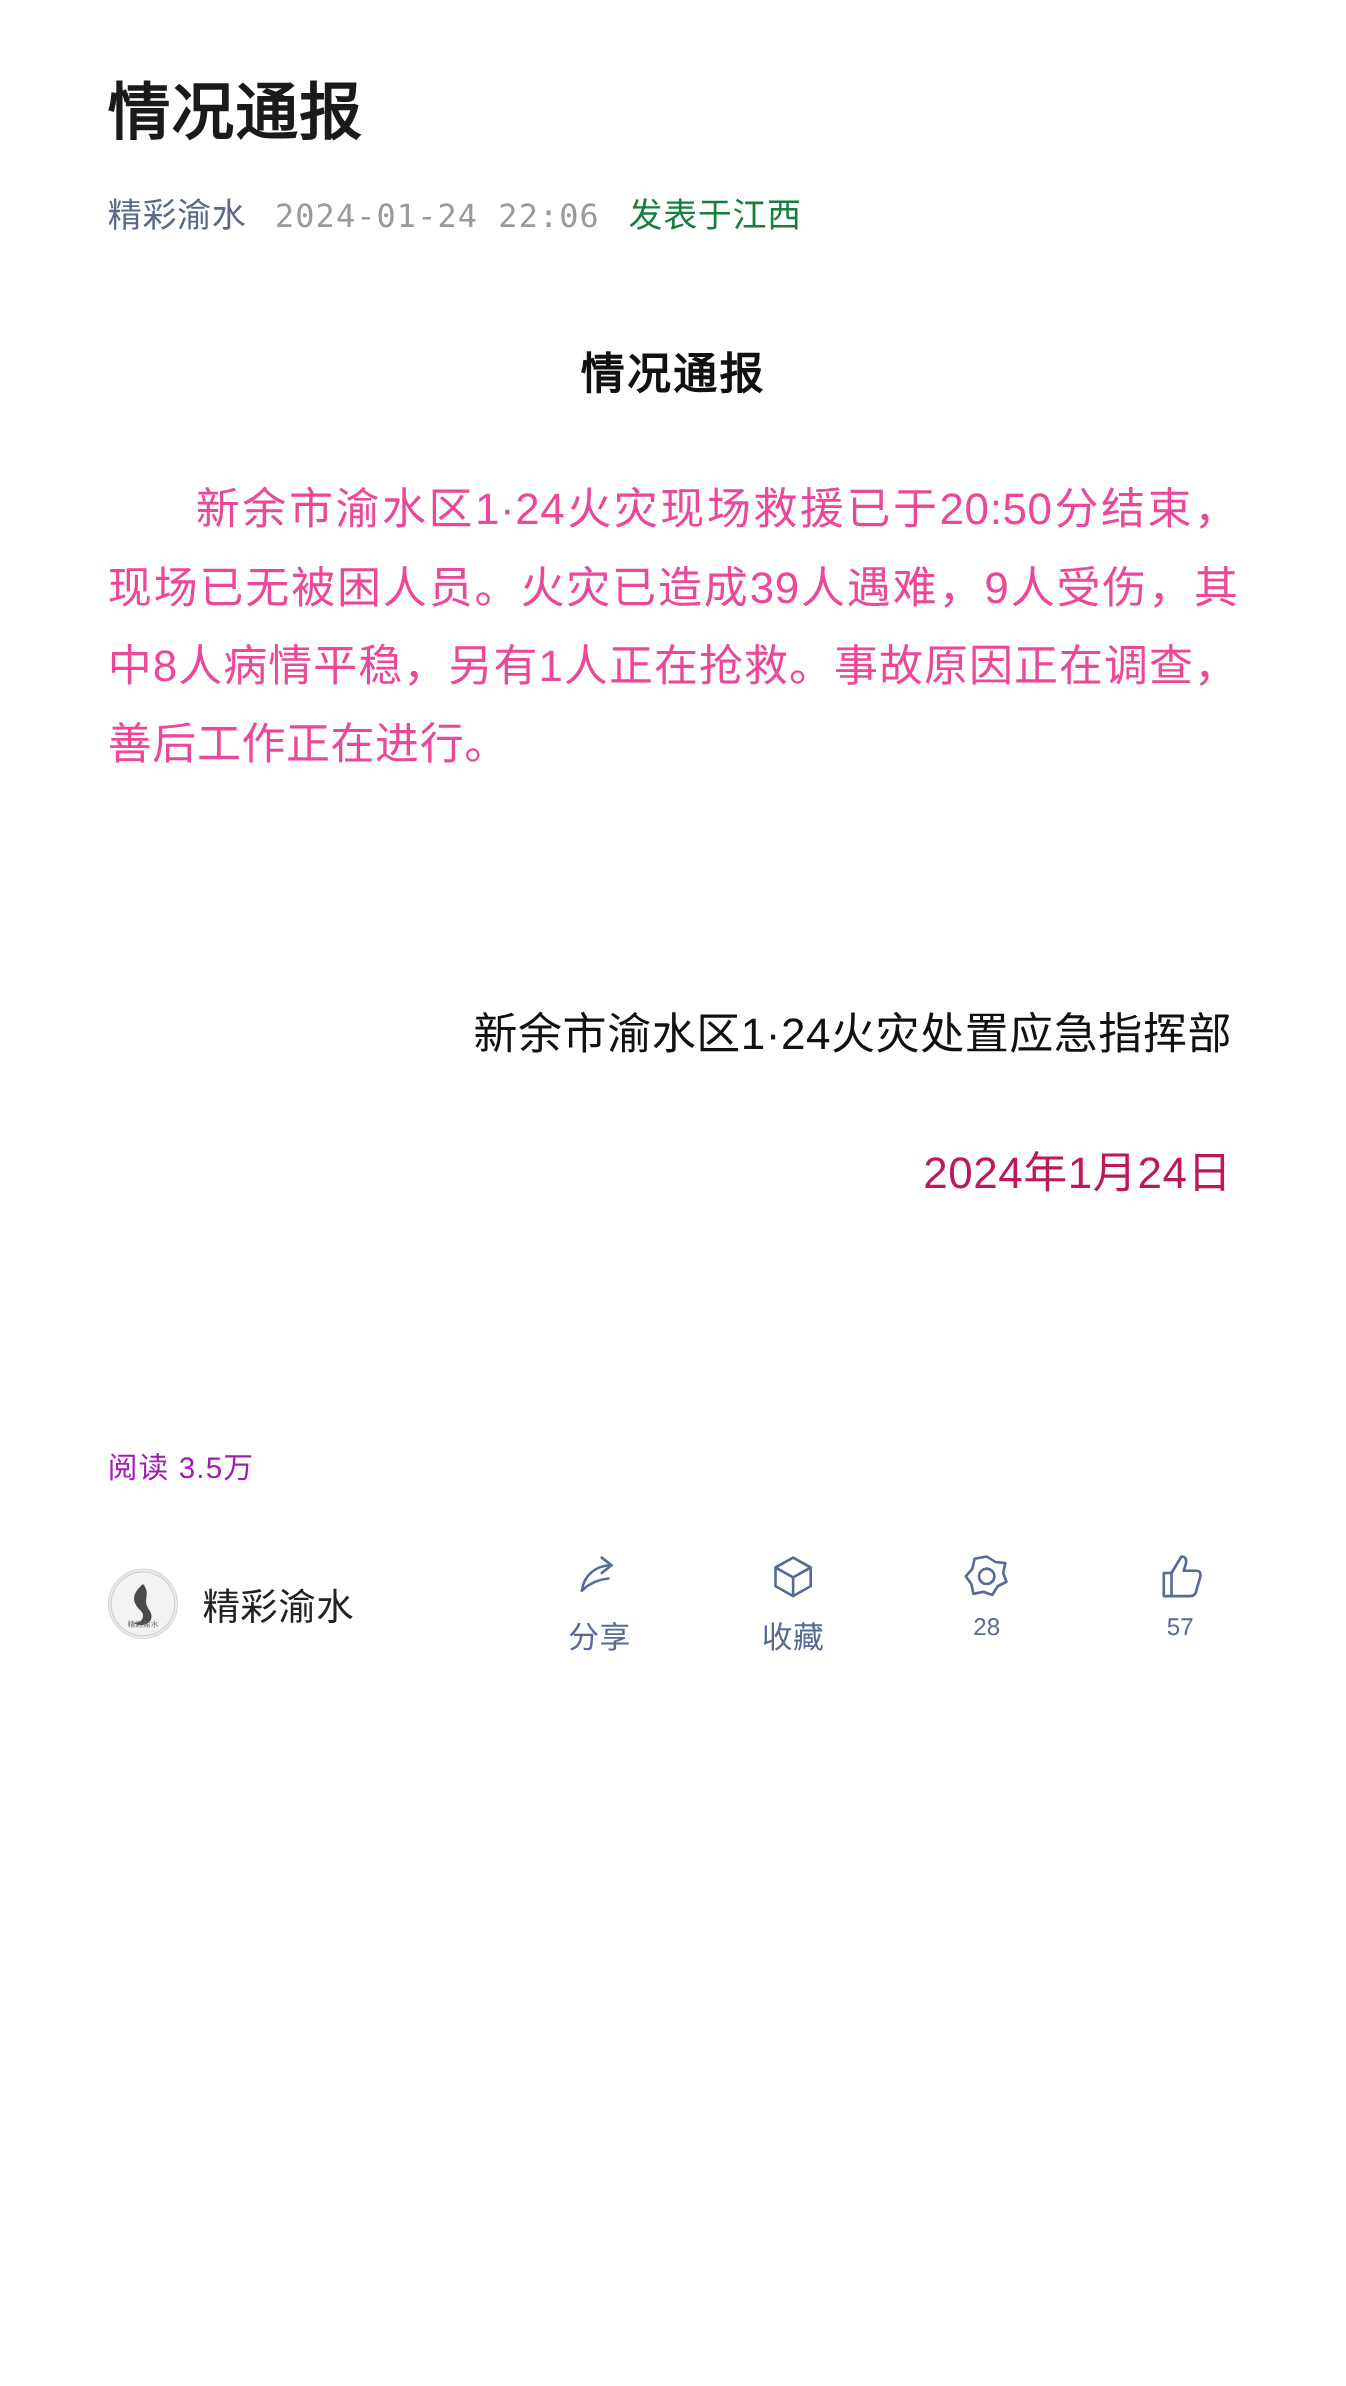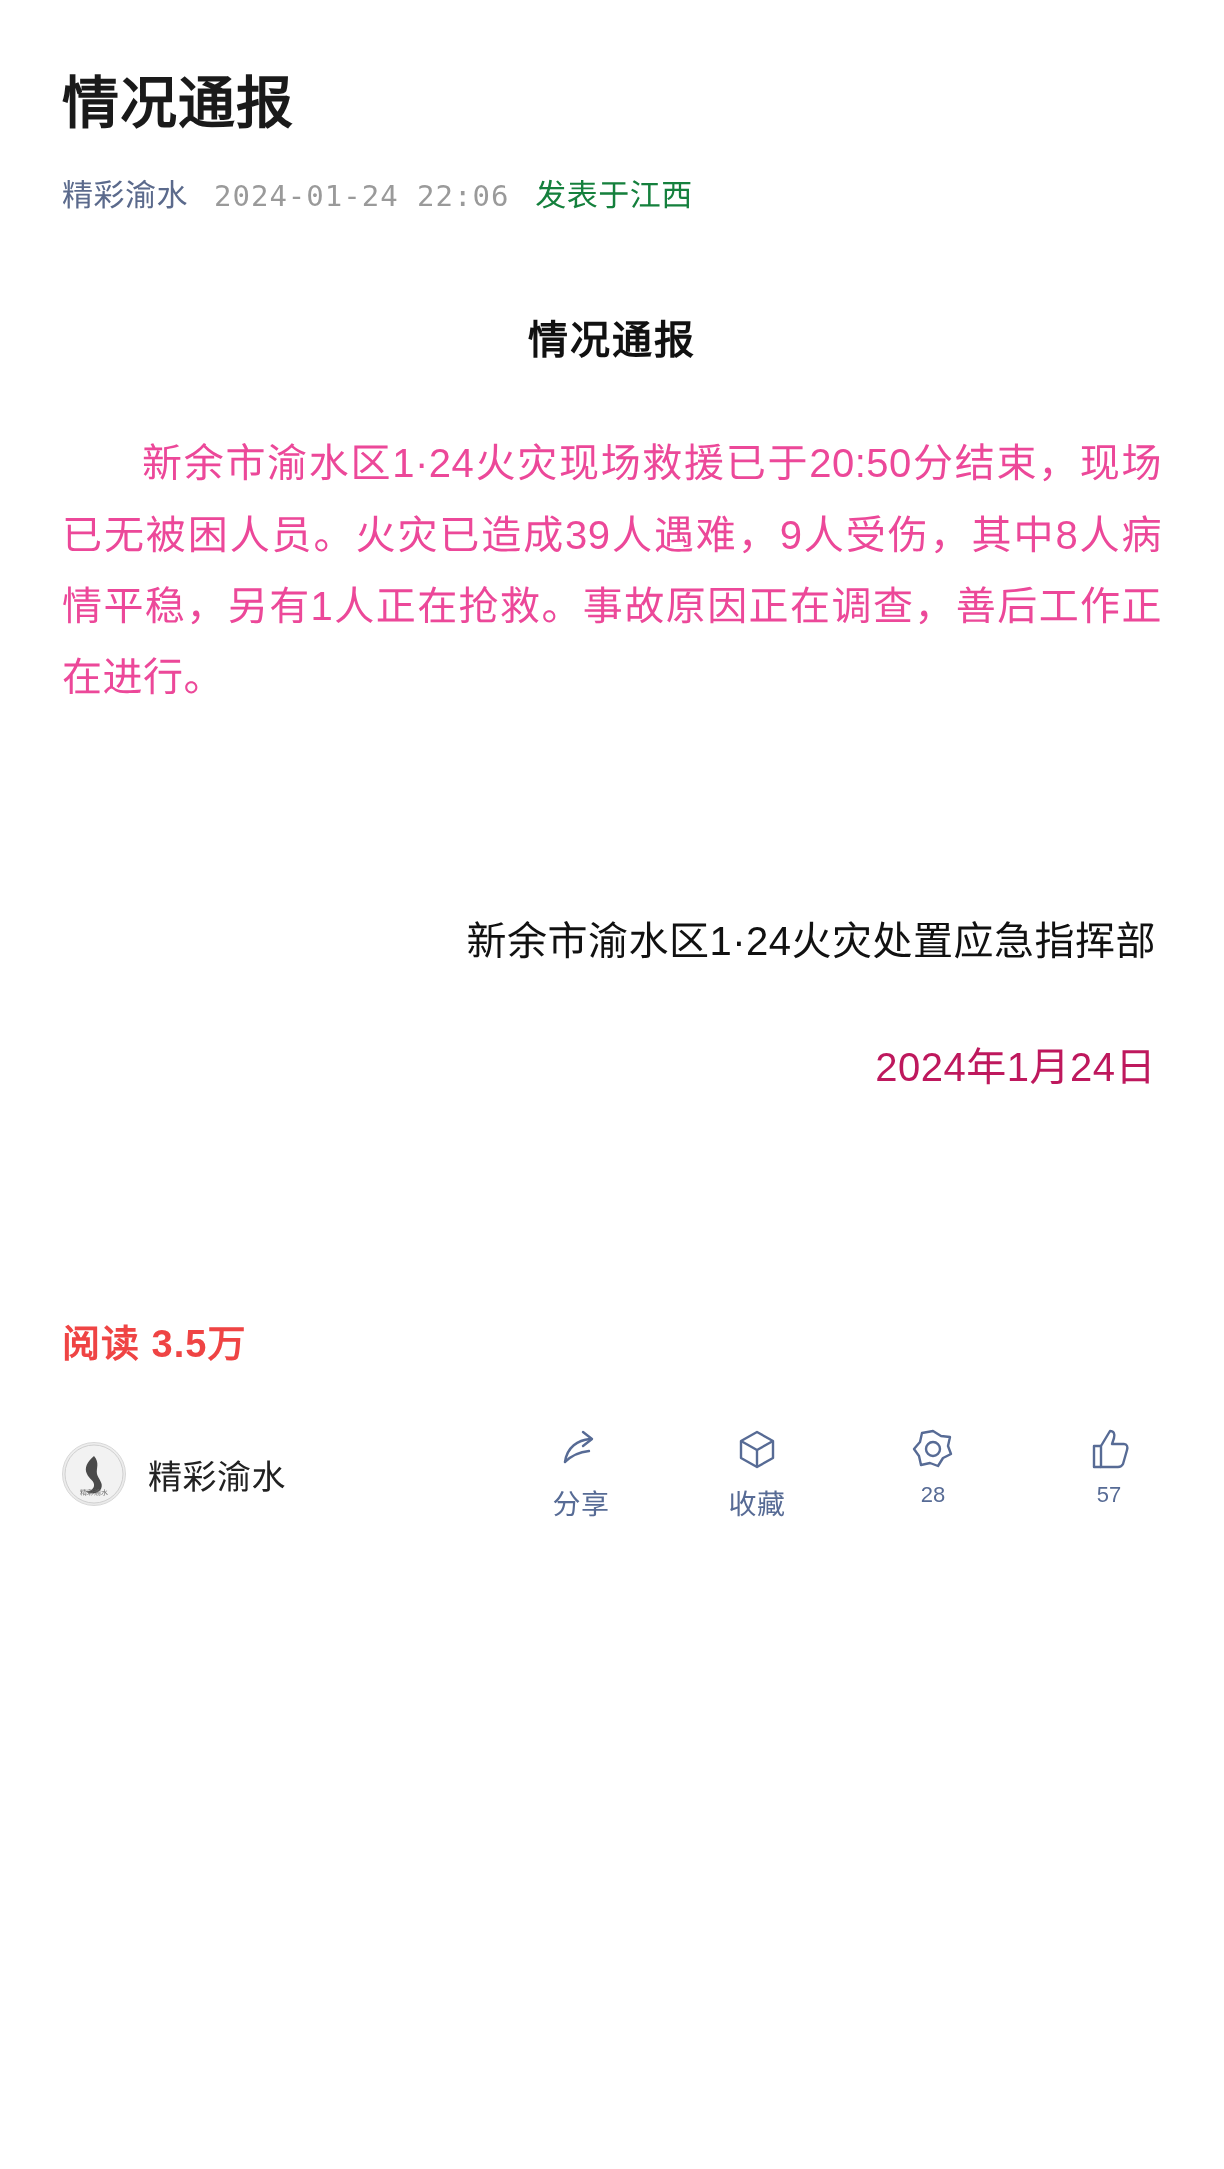--- a/index.html
+++ b/index.html
@@ -12,21 +12,21 @@
     min-height: 2169px;
     font-family: "Liberation Sans", "DejaVu Sans", sans-serif;
     color: #1a1a1a;
     -webkit-font-smoothing: antialiased;
     position: relative;
   }
   .page {
     width: 1224px;
     min-height: 2169px;
     box-sizing: border-box;
-    padding: 0 62px;
+    padding: 0 98px;
     position: relative;
     display: flex;
     flex-direction: column;
   }
 
   
   .article-title {
     font-size: 57px;
     font-weight: 600;
     line-height: 1.3;
@@ -95,24 +95,23 @@
     font-size: 40px;
     line-height: 1.6;
     color: #be185d;
     margin-top: 62px;
     letter-spacing: 0.5px;
   }
 
   
   .read-count {
     margin-top: 214px;
-    font-size: 38px;
-    color: #ef4444;
+    font-size: 27px;
+    color: #a21caf;
     letter-spacing: 1px;
-    font-weight: bold;
   }
 
   
   .footer-bar {
     margin-top: 58px;
     margin-bottom: 36px;
     display: flex;
     align-items: center;
     justify-content: space-between;
   }

